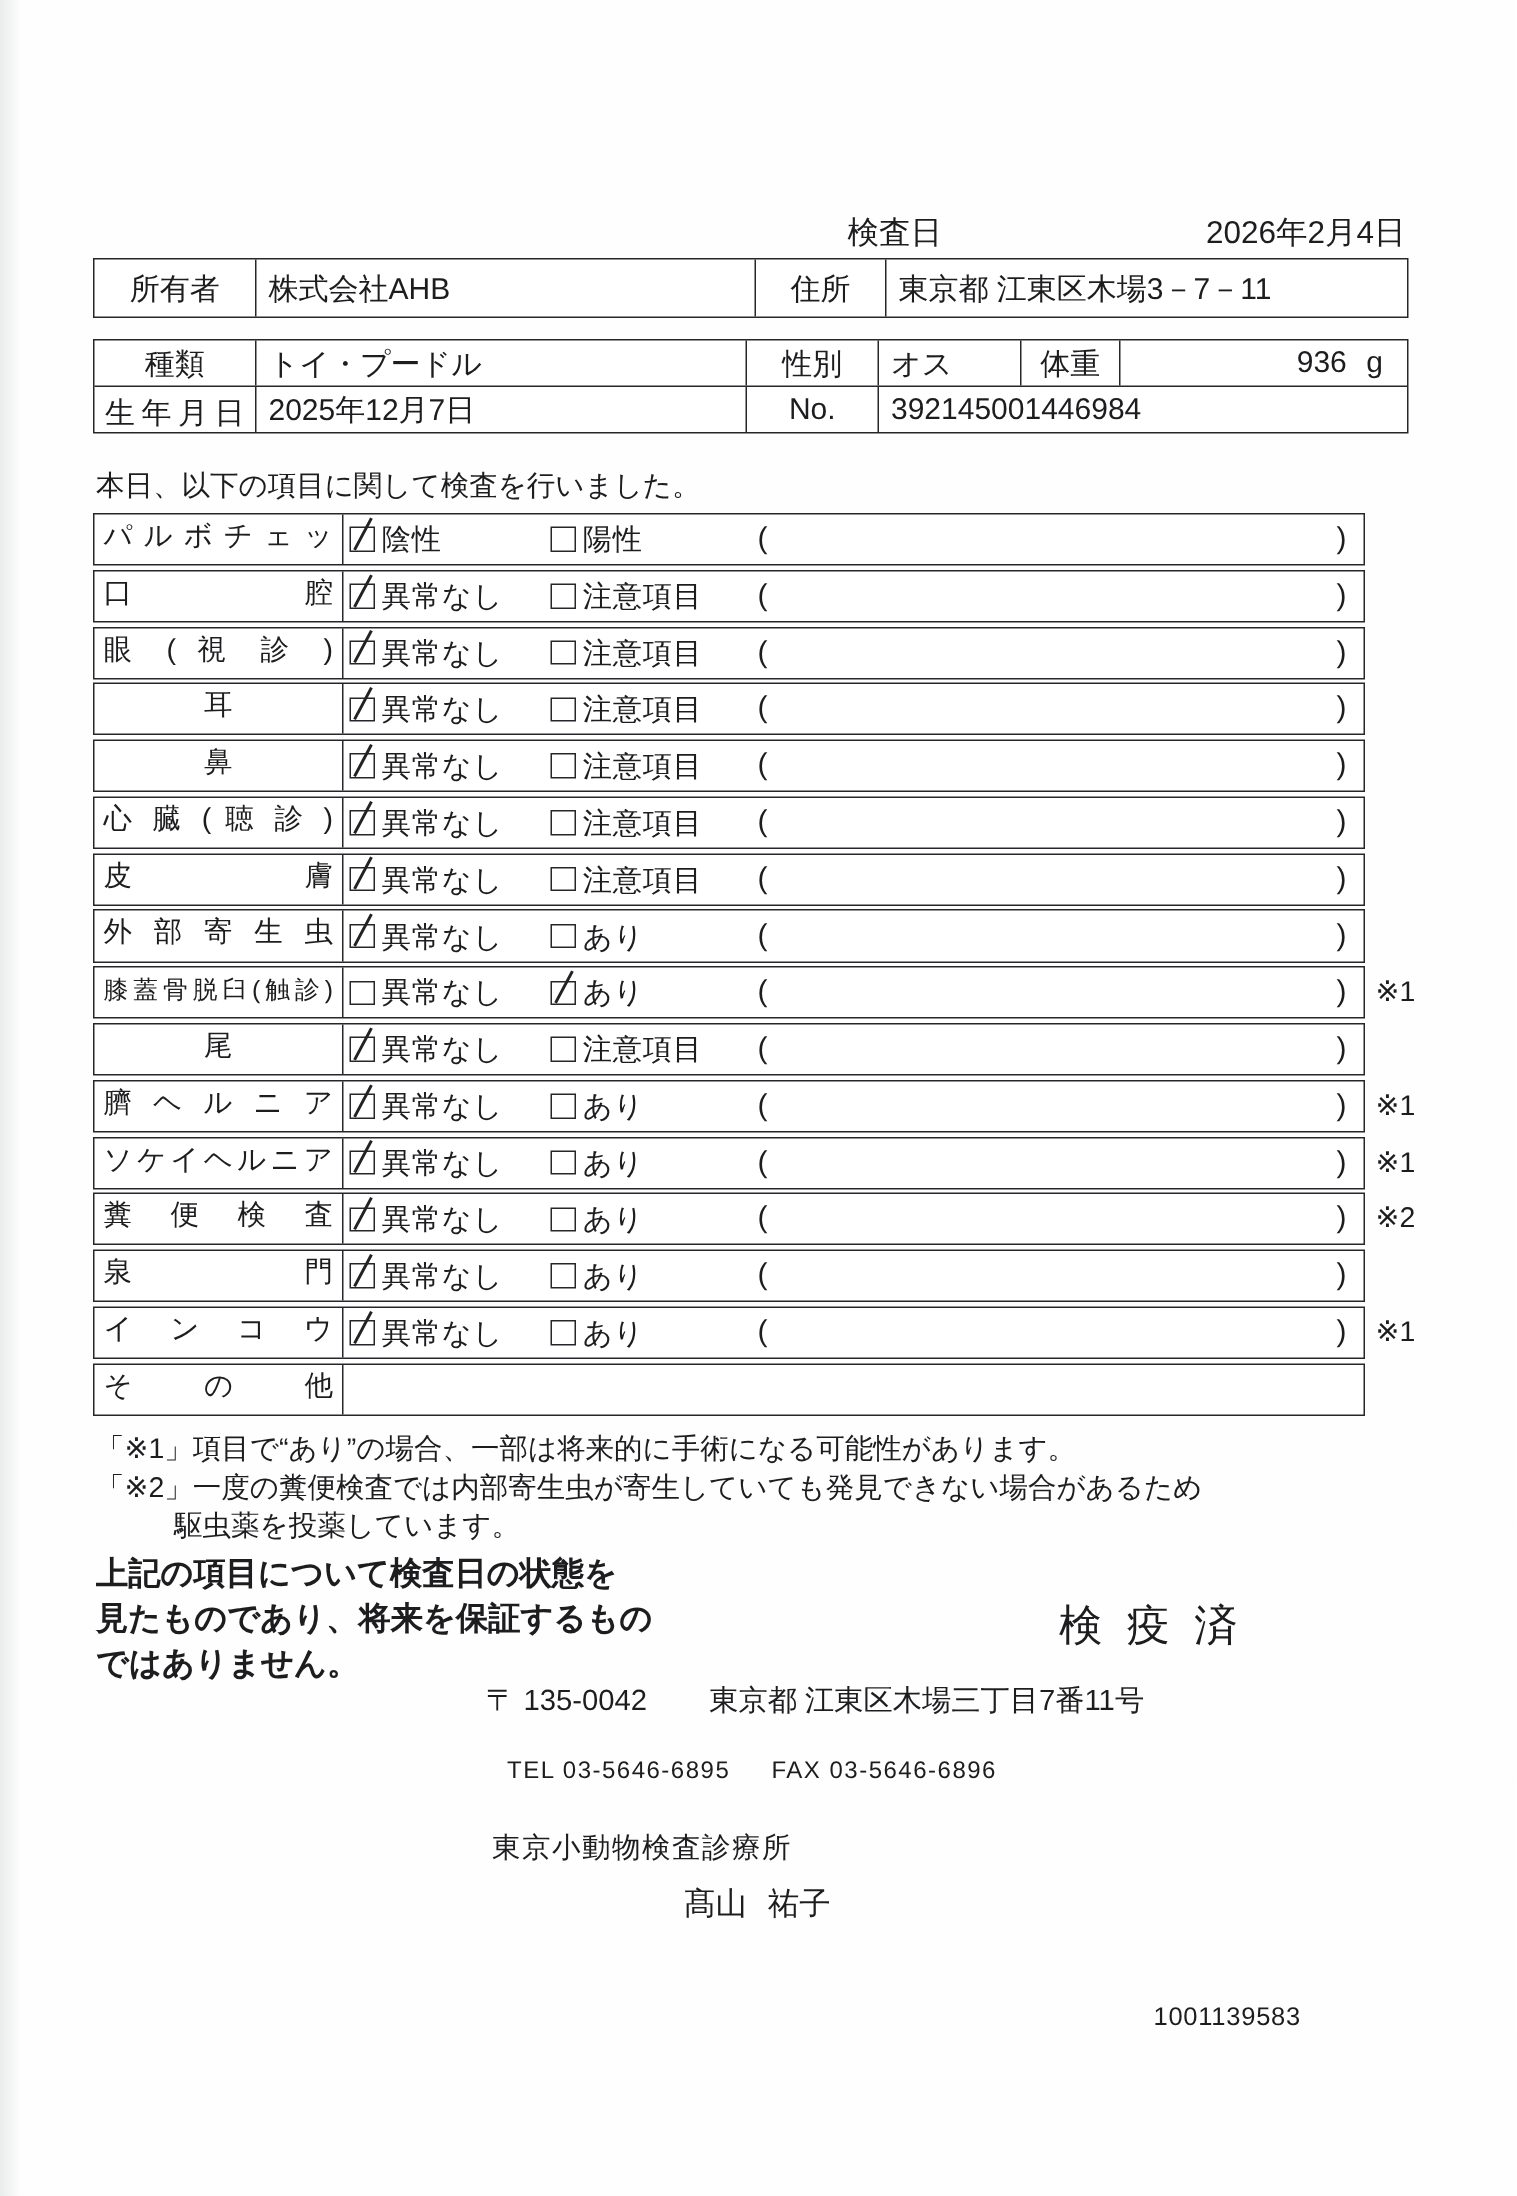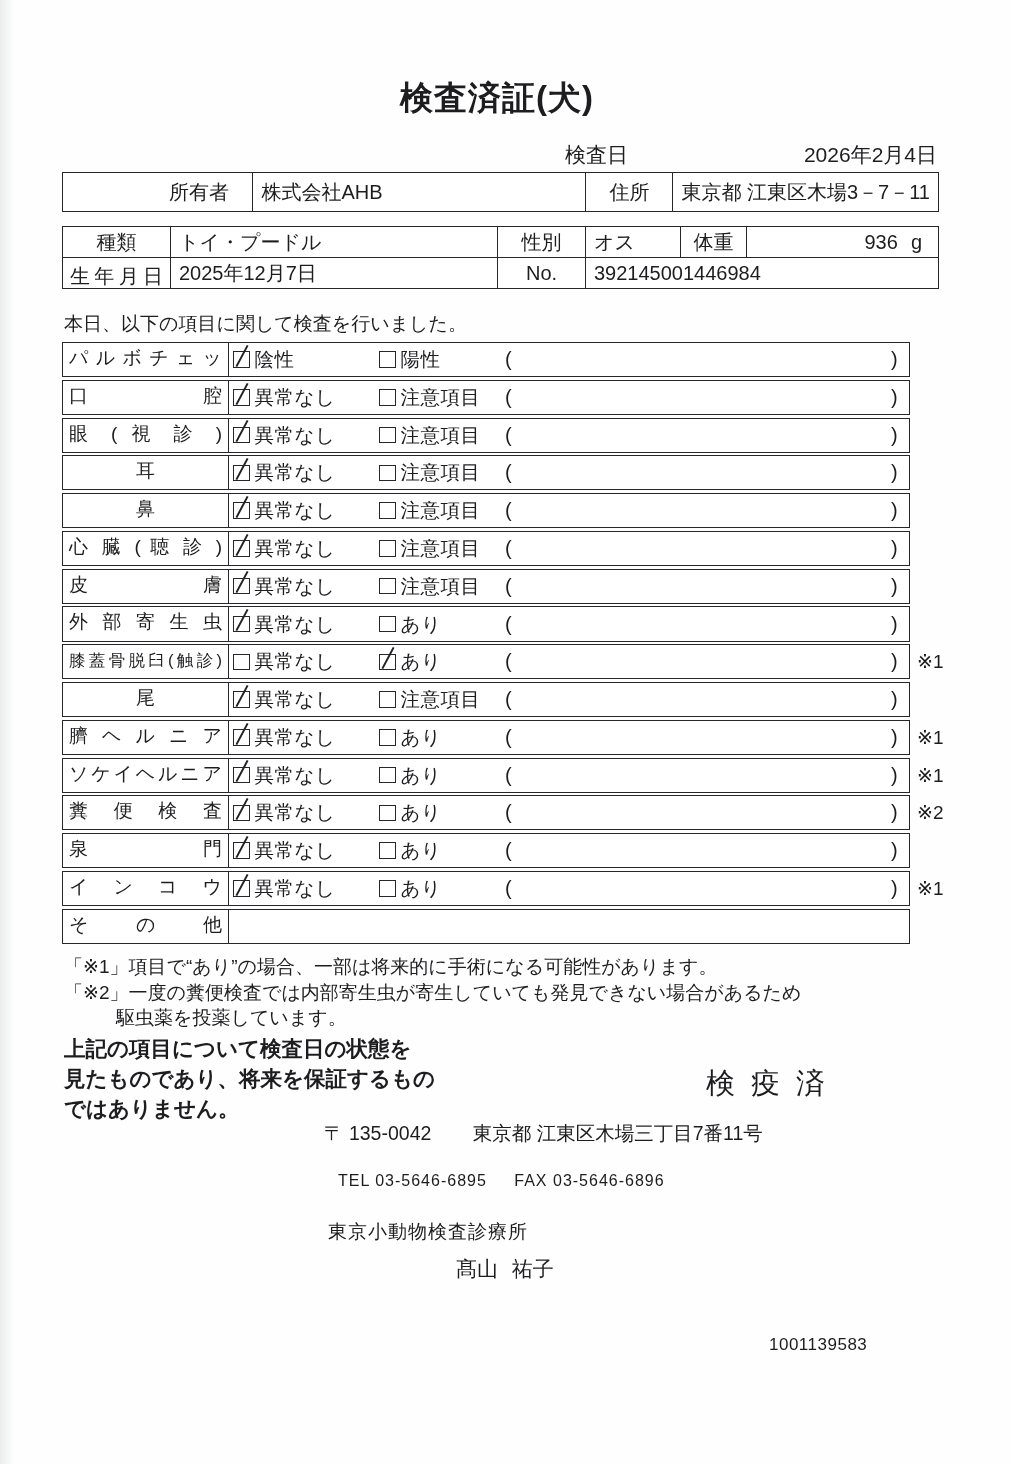--- a/index.html
+++ b/index.html
@@ -14,21 +14,21 @@
 
   .title{position:absolute;top:76px;left:0;width:994px;margin:0;text-align:center;
     font-size:33px;font-weight:600;letter-spacing:1px;}
 
   .date-row{position:absolute;top:141px;left:565px;width:372px;display:flex;
     justify-content:space-between;font-size:21px;}
 
   
   .htable{position:absolute;left:62px;width:877px;border:1.8px solid var(--line);
     box-sizing:border-box;display:flex;flex-direction:column;background:#fff;}
-  .owner-table{top:172px;height:40px;align-items:flex-end;}
+  .owner-table{top:172px;height:40px;}
   .pet-table{top:226px;height:63px;}
   .hrow{display:flex;flex:1;min-height:0;}
   .hrow.rule{border-bottom:1.8px solid var(--line);}
   .hcell{box-sizing:border-box;border-right:1.8px solid var(--line);display:flex;
     align-items:center;font-size:20px;padding:0 8px;overflow:hidden;white-space:nowrap;}
   .hcell:last-child{border-right:none;}
   .hcell.lab{justify-content:center;padding:0 4px;}
   .hcell.jlab{display:block;text-align:justify;text-align-last:justify;
     padding:0 7px;line-height:36px;}
   .w-108{width:108px;flex:none;}
@@ -48,21 +48,21 @@
   .crow{position:relative;width:848px;height:35.1px;border:1.7px solid var(--line);
     margin-bottom:2.7px;box-sizing:border-box;background:#fff;}
   .item{position:absolute;left:0;top:0;bottom:0;width:166px;box-sizing:border-box;
     border-right:1.7px solid var(--line);padding:0 6px;font-size:19px;line-height:30.5px;
     text-align:justify;text-align-last:justify;overflow:hidden;}
   .item.center{text-align:center;text-align-last:center;}
   .item.small{font-size:16.5px;}
   .opt{position:absolute;top:0;height:100%;display:flex;align-items:center;
     font-size:19.5px;letter-spacing:.5px;}
   .opt.o1{left:170px;}
-  .opt.o2{left:316px;}
+  .opt.o2{left:304px;}
   .cb{width:14.5px;height:14.5px;border:1.7px solid var(--line);margin-right:5px;
     position:relative;flex:none;box-sizing:content-box;background:#fff;}
   .cb.checked::after{content:"";position:absolute;width:2px;height:24px;
     background:#222;left:6.5px;top:-8.5px;transform:rotate(28deg);}
   .paren{position:absolute;top:0;height:100%;display:flex;align-items:center;font-size:20px;}
   .paren.open{left:442px;}
   .paren.close{left:828px;}
   .refmark{position:absolute;left:854px;top:0;height:100%;display:flex;
     align-items:center;font-size:19px;white-space:nowrap;}
 
@@ -82,21 +82,20 @@
   .clinic{position:absolute;top:1219px;left:328px;font-size:19px;font-weight:400;letter-spacing:1px;text-align:center;}
   .vet{position:absolute;top:1255px;left:456px;font-size:21px;word-spacing:8px;}
   .serial{position:absolute;top:1335px;left:769px;font-size:17px;letter-spacing:.5px;}
 </style>
 </head>
 <body>
 
 <div class="page">
   <div class="edge-band"></div>
 
-  <h1 class="title">検査済証(犬)</h1>
 
   <div class="date-row">
     <span>検査日</span>
     <span>2026年2月4日</span>
   </div>
 
   <div class="htable owner-table">
     <div class="hrow">
       <div class="hcell lab w-108">所有者</div>
       <div class="hcell w-333">株式会社AHB</div>

